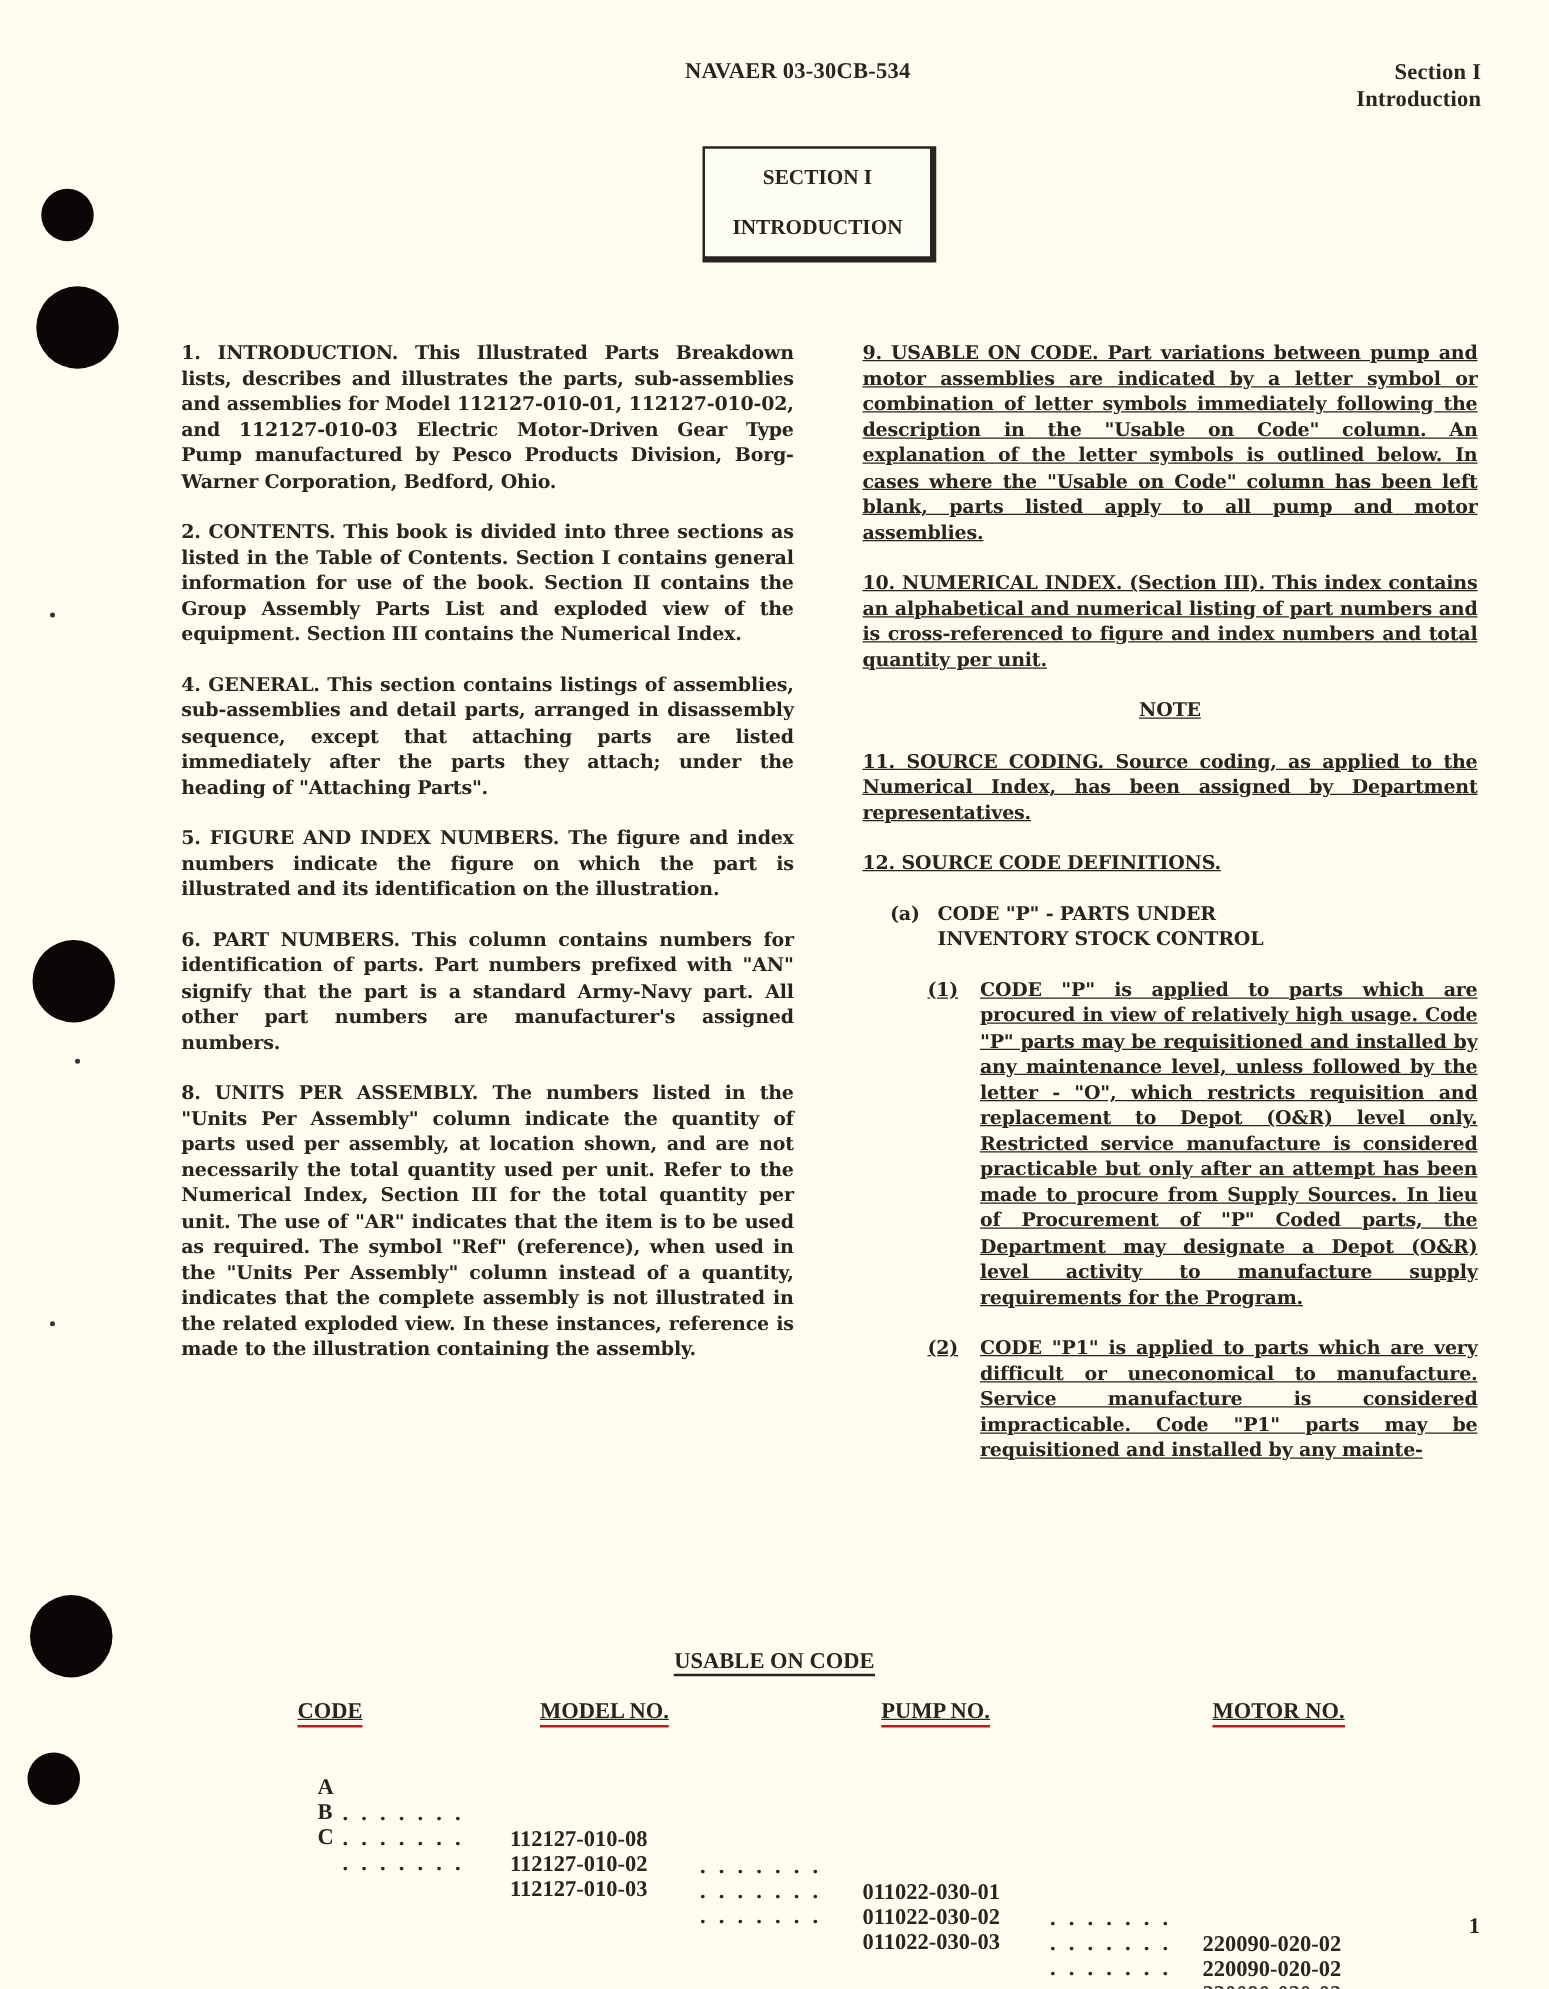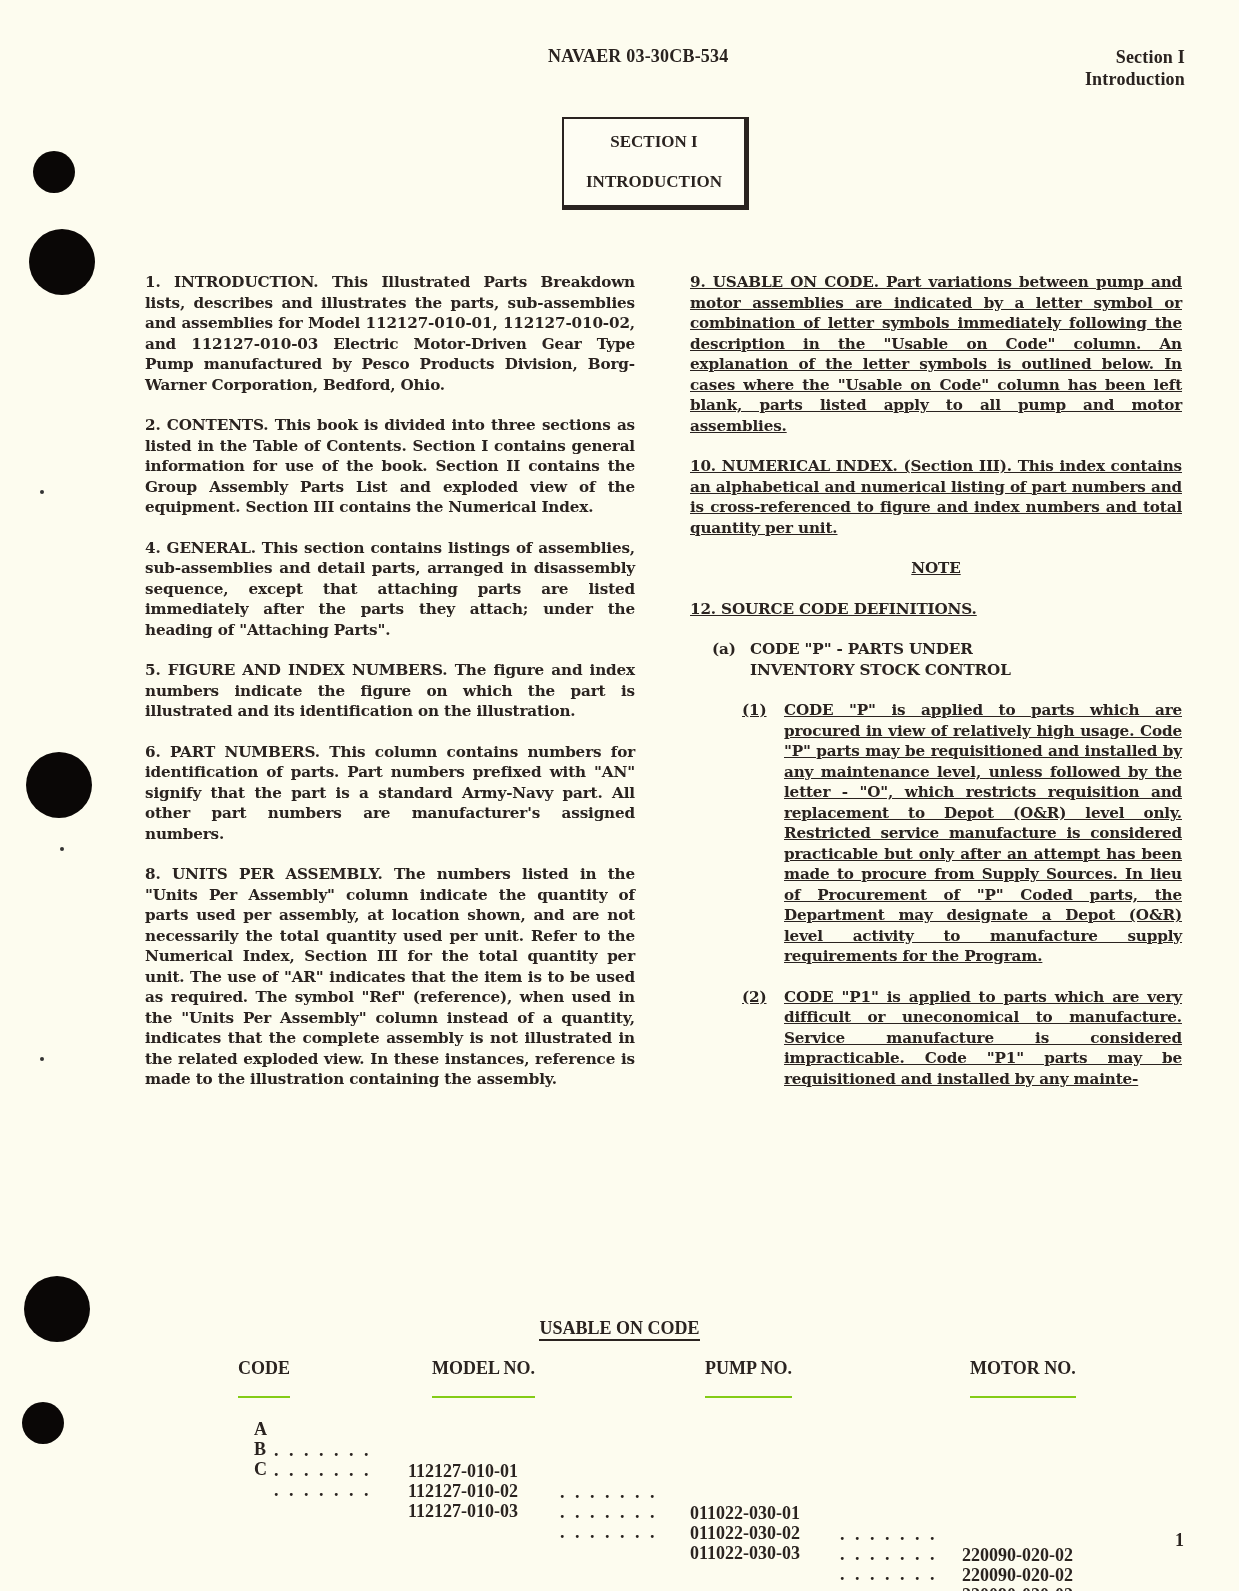--- a/index.html
+++ b/index.html
@@ -32,21 +32,21 @@
   .note-body { margin: 0 12px 20px 32px; }
   .sub-a { margin: 0 0 20px 22px; text-align: left; }
   .sub-a .lbl { display: inline-block; width: 38px; }
   .sub-a .txt { display: inline-block; vertical-align: top; width: 300px; }
   .sub-item { margin: 0 0 20px 52px; display: flex; }
   .sub-item .lbl { flex: 0 0 42px; }
   .sub-item .txt { flex: 1; text-align: justify; }
   .table-title { left: 0; width: 1239px; top: 1318px; text-align: center; font-family: "Liberation Serif", serif; font-weight: bold; font-size: 18px; }
   .table-title span { border-bottom: 2px solid #2a2320; padding-bottom: 1px; }
   .th { position: absolute; top: 1358px; font-family: "Liberation Serif", serif; font-weight: bold; font-size: 18px; }
-  .th span { border-bottom: 2px solid #84cc16; padding-bottom: 18px; }
+  .th span { border-bottom: 2px solid #b91c1c; padding-bottom: 2px; text-decoration: underline; }
   .tr { position: absolute; left: 250px; font-family: "Liberation Serif", serif; font-weight: bold; font-size: 18px; white-space: pre; }
   .cell { position: absolute; white-space: pre; }
   .page-num { left: 1175px; top: 1530px; font-family: "Liberation Serif", serif; font-weight: bold; font-size: 18px; }
 </style>
 </head>
 <body>
 
 <div class="hole" style="left:33px;top:151px;width:42px;height:42px;"></div>
 <div class="hole" style="left:29px;top:229px;width:66px;height:66px;"></div>
 <div class="hole" style="left:26px;top:752px;width:66px;height:66px;"></div>
@@ -73,20 +73,21 @@
   <p class="para">4. GENERAL. This section contains listings of assemblies, sub-assemblies and detail parts, arranged in disassembly sequence, except that attaching parts are listed immediately after the parts they attach; under the heading of "Attaching Parts".</p>
   <p class="para">5. FIGURE AND INDEX NUMBERS. The figure and index numbers indicate the figure on which the part is illustrated and its identification on the illustration.</p>
   <p class="para">6. PART NUMBERS. This column contains numbers for identification of parts. Part numbers prefixed with "AN" signify that the part is a standard Army-Navy part. All other part numbers are manufacturer's assigned numbers.</p>
   <p class="para">8. UNITS PER ASSEMBLY. The numbers listed in the "Units Per Assembly" column indicate the quantity of parts used per assembly, at location shown, and are not necessarily the total quantity used per unit. Refer to the Numerical Index, Section III for the total quantity per unit. The use of "AR" indicates that the item is to be used as required. The symbol "Ref" (reference), when used in the "Units Per Assembly" column instead of a quantity, indicates that the complete assembly is not illustrated in the related exploded view. In these instances, reference is made to the illustration containing the assembly.</p>
 </div>
 
 <div class="col col-right">
   <p class="para">9. USABLE ON CODE. Part variations between pump and motor assemblies are indicated by a letter symbol or combination of letter symbols immediately following the description in the "Usable on Code" column. An explanation of the letter symbols is outlined below. In cases where the "Usable on Code" column has been left blank, parts listed apply to all pump and motor assemblies.</p>
   <p class="para">10. NUMERICAL INDEX. (Section III). This index contains an alphabetical and numerical listing of part numbers and is cross-referenced to figure and index numbers and total quantity per unit.</p>
   <p class="note-title">NOTE</p>
+  <p class="para">11. SOURCE CODING. Source coding, as applied to the Numerical Index, has been assigned by Department representatives.</p>
   <p class="para">12. SOURCE CODE DEFINITIONS.</p>
   <div class="sub-a">
     <span class="lbl">(a)</span><span class="txt">CODE "P" - PARTS UNDER INVENTORY STOCK CONTROL</span>
   </div>
   <div class="sub-item">
     <span class="lbl">(1)</span>
     <span class="txt">CODE "P" is applied to parts which are procured in view of relatively high usage. Code "P" parts may be requisitioned and installed by any maintenance level, unless followed by the letter - "O", which restricts requisition and replacement to Depot (O&amp;R) level only. Restricted service manufacture is considered practicable but only after an attempt has been made to procure from Supply Sources. In lieu of Procurement of "P" Coded parts, the Department may designate a Depot (O&amp;R) level activity to manufacture supply requirements for the Program.</span>
   </div>
   <div class="sub-item">
     <span class="lbl">(2)</span>
@@ -96,21 +97,21 @@
 
 <div class="abs table-title"><span>USABLE ON CODE</span></div>
 <div class="th" style="left:238px;"><span>CODE</span></div>
 <div class="th" style="left:432px;"><span>MODEL NO.</span></div>
 <div class="th" style="left:705px;"><span>PUMP NO.</span></div>
 <div class="th" style="left:970px;"><span>MOTOR NO.</span></div>
 
 <div class="tr" style="top:1398px;">
   <span class="cell" style="left:4px;">A</span>
   <span class="cell" style="left:24px;letter-spacing:3px;">. . . . . . .</span>
-  <span class="cell" style="left:158px;">112127-010-01</span>
+  <span class="cell" style="left:158px;">112127-010-08</span>
   <span class="cell" style="left:310px;letter-spacing:3px;">. . . . . . .</span>
   <span class="cell" style="left:440px;">011022-030-01</span>
   <span class="cell" style="left:590px;letter-spacing:3px;">. . . . . . .</span>
   <span class="cell" style="left:712px;">220090-020-02</span>
 </div>
 <div class="tr" style="top:1418px;">
   <span class="cell" style="left:4px;">B</span>
   <span class="cell" style="left:24px;letter-spacing:3px;">. . . . . . .</span>
   <span class="cell" style="left:158px;">112127-010-02</span>
   <span class="cell" style="left:310px;letter-spacing:3px;">. . . . . . .</span>

